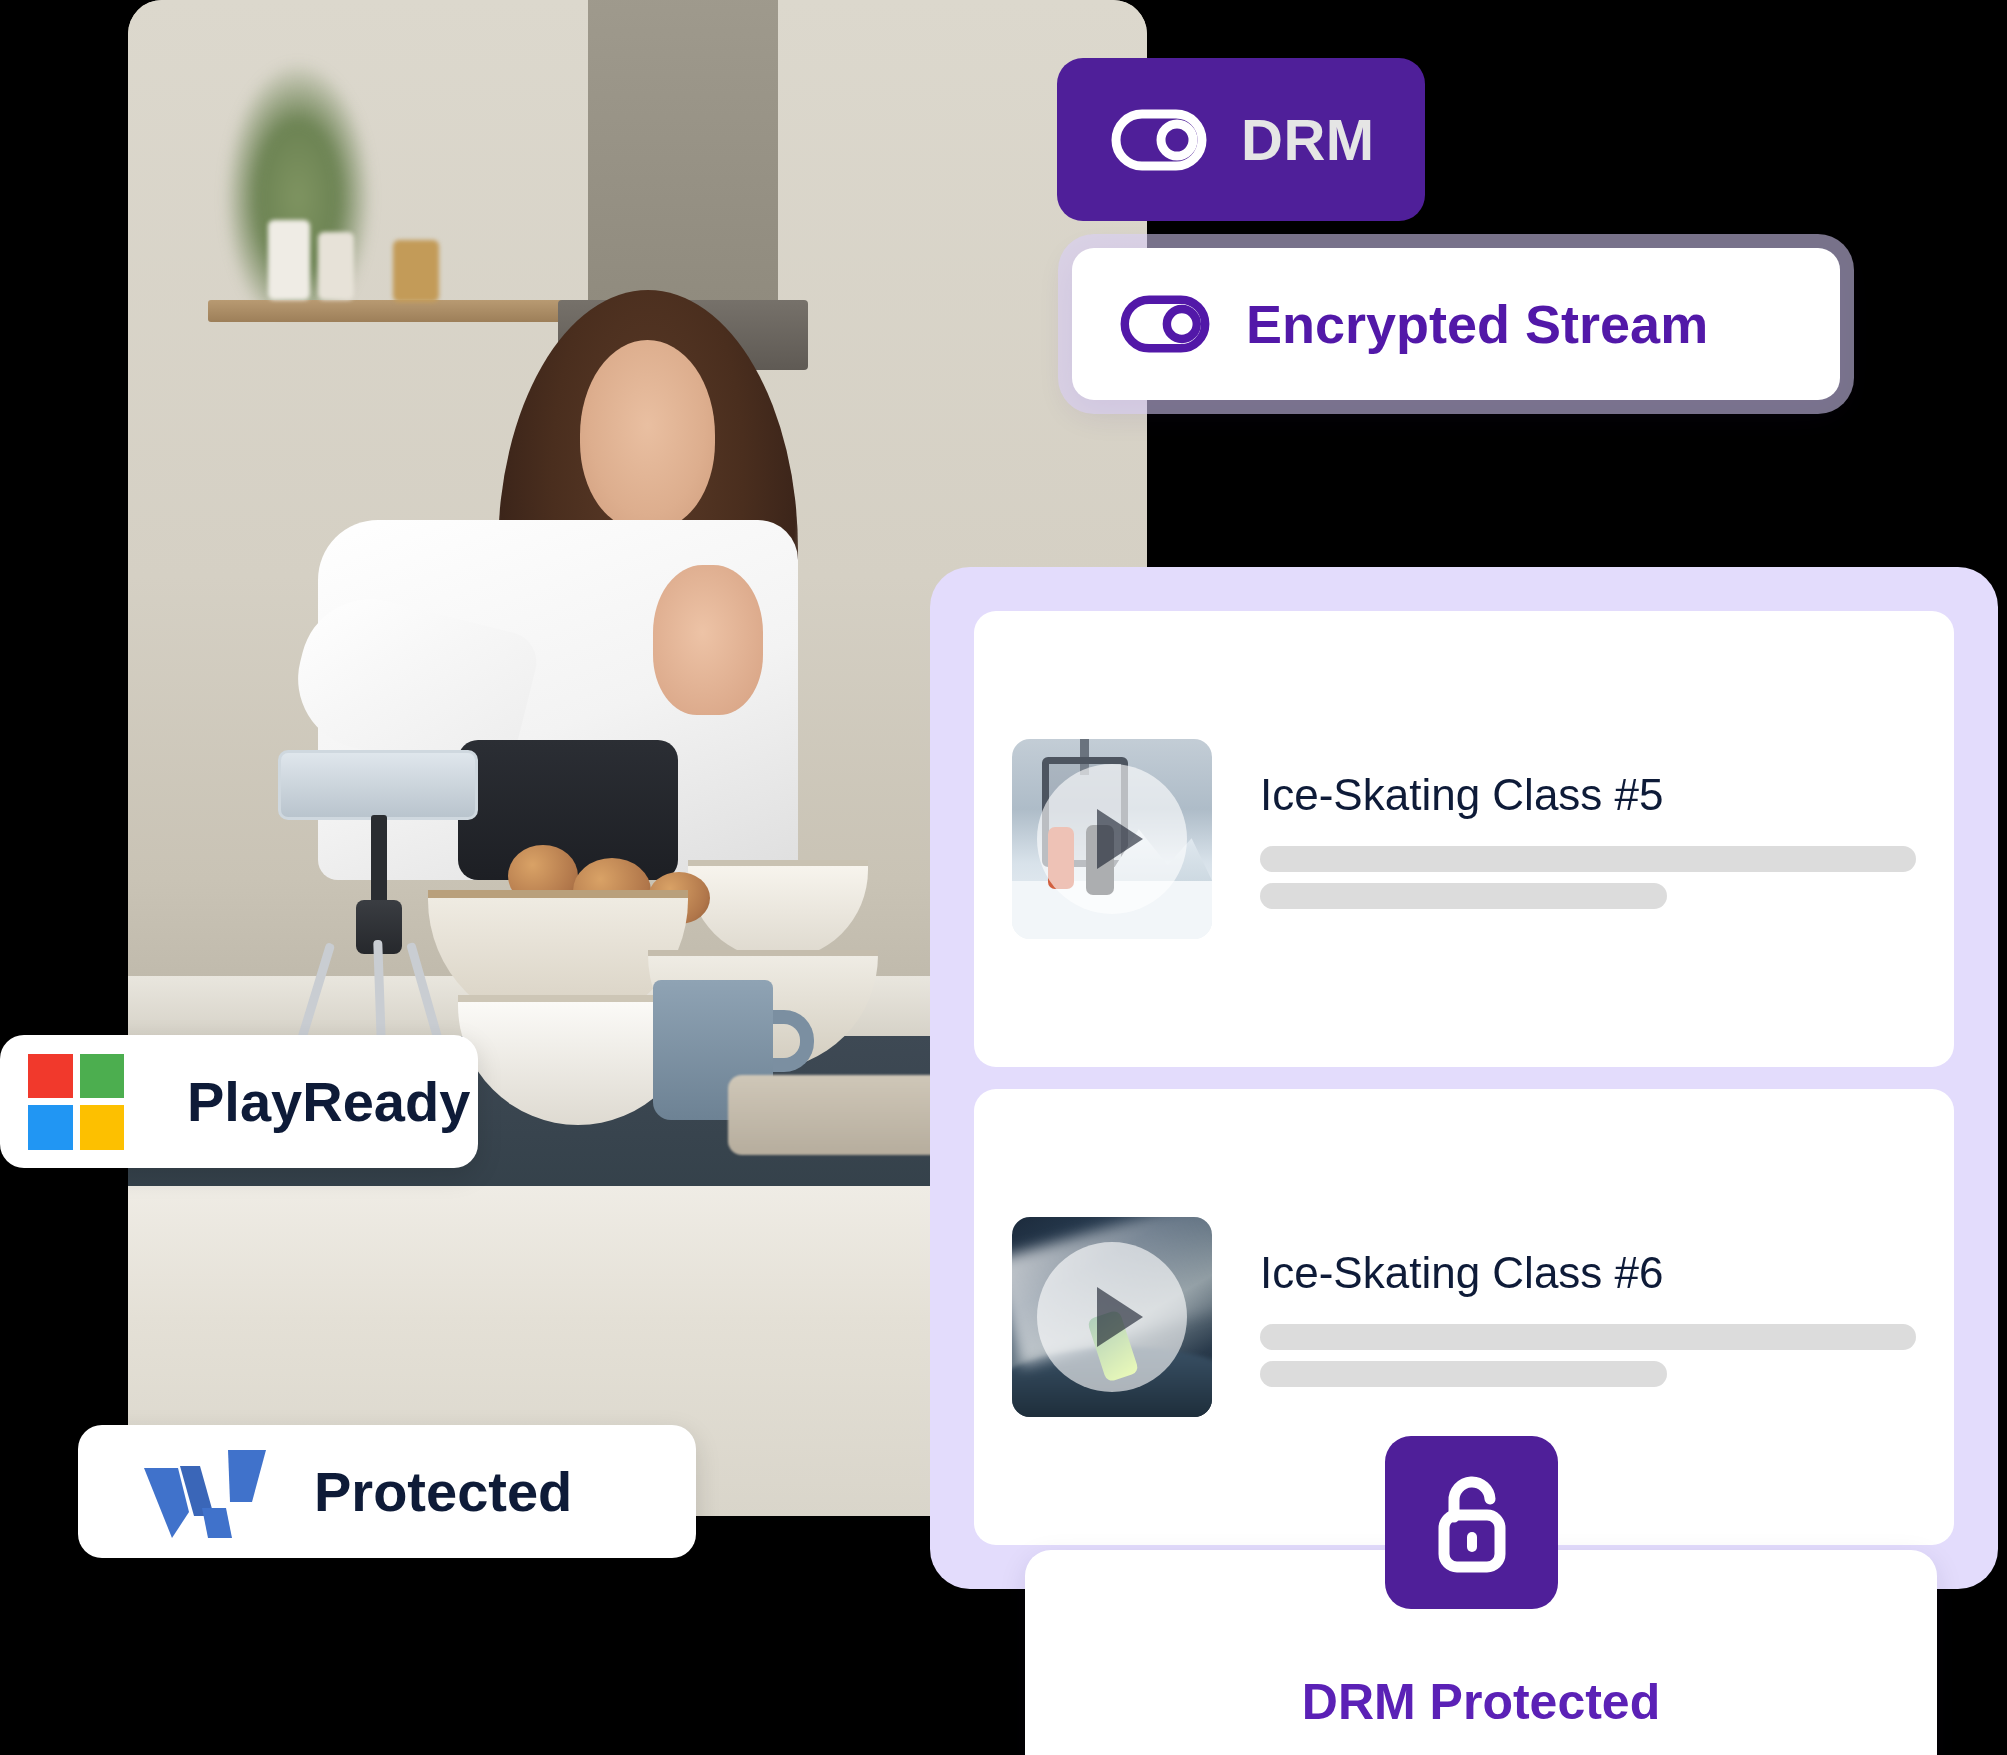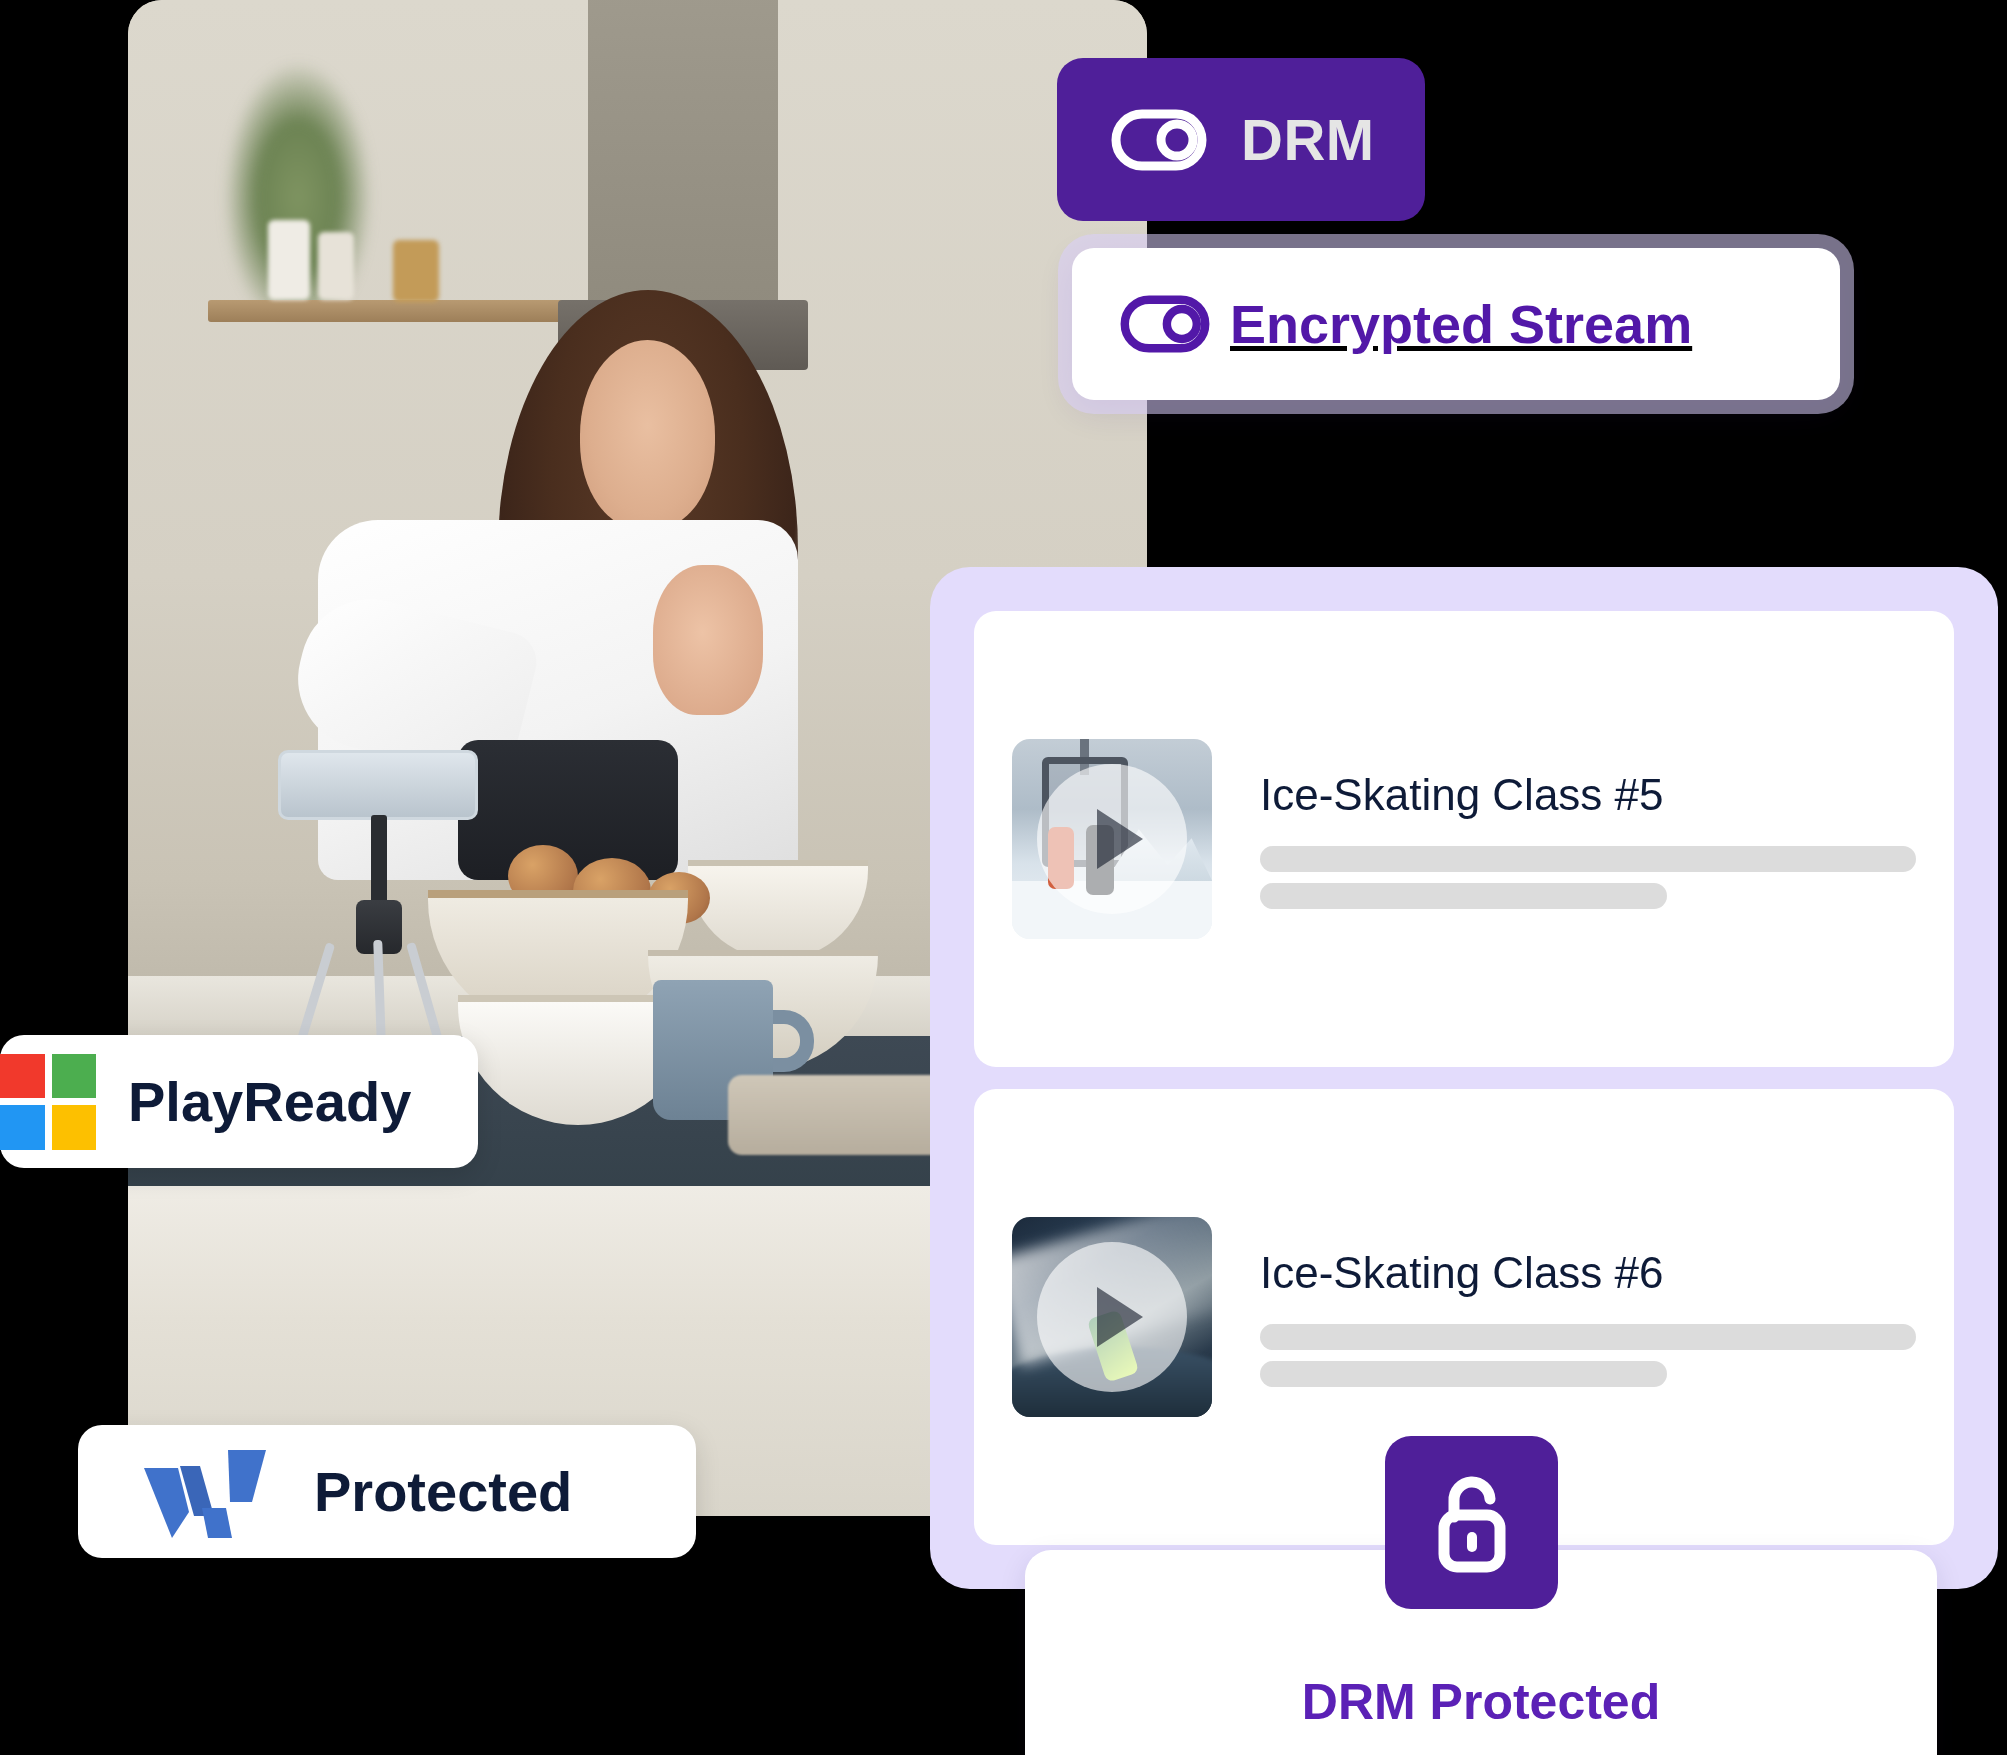--- a/index.html
+++ b/index.html
@@ -162,23 +162,22 @@
     display: flex; align-items: center; gap: 34px; padding-left: 54px;
   }
   .drm-badge .label {
     color: #e5e5e5; font-size: 58px; font-weight: 700; letter-spacing: .5px;
   }
 
   
   .enc-card {
     position: absolute; left: 1072px; top: 248px; width: 768px; height: 152px;
     background: #fff; border-radius: 22px;
-    display: flex; align-items: center; gap: 20px; padding-left: 48px;
+    display: flex; align-items: center; gap: 36px; padding-left: 48px;
     box-shadow: 0 0 0 14px rgba(218,208,252,.55), 0 10px 34px rgba(60,30,120,.14);
-    text-decoration: underline;
   }
   .enc-card .label { color: #5218a8; font-size: 54px; font-weight: 700; }
 
   
   .toggle-icon { flex: none; display: block; }
 
   
   .video-panel {
     position: absolute; left: 930px; top: 567px; width: 1068px; height: 1022px;
     background: #e3dcfc; border-radius: 40px;
@@ -284,21 +283,21 @@
     display: flex; align-items: center; justify-content: center;
   }
 
   
   .vendor {
     position: absolute; background: #fff; border-radius: 24px;
     display: flex; align-items: center;
     box-shadow: 0 8px 26px rgba(0,0,0,.13);
   }
   .vendor .vlabel { color: #0e1b38; font-weight: 700; }
-  .v-playready { left: 0; top: 1035px; width: 478px; height: 133px; gap: 32px; }
+  .v-playready { left: 0; top: 1035px; width: 478px; height: 133px; padding-left: 28px; gap: 63px; }
   .v-playready .vlabel { font-size: 56px; }
   .v-fairplay  { left: 0; top: 1205px; width: 432px; height: 133px; padding-left: 30px; gap: 34px; }
   .v-fairplay .vlabel { font-size: 56px; }
   .v-widevine  { left: 78px; top: 1425px; width: 618px; height: 133px; padding-left: 64px; gap: 46px; }
   .v-widevine .vlabel { font-size: 56px; }
 
   .ms-logo { flex: none; width: 96px; height: 96px; display: grid; grid-template-columns: 1fr 1fr; grid-template-rows: 1fr 1fr; gap: 7px; }
   .ms-logo i { display: block; }
   .apple-logo { flex: none; width: 88px; height: 98px; }
   .wv-logo { flex: none; width: 126px; height: 92px; }

